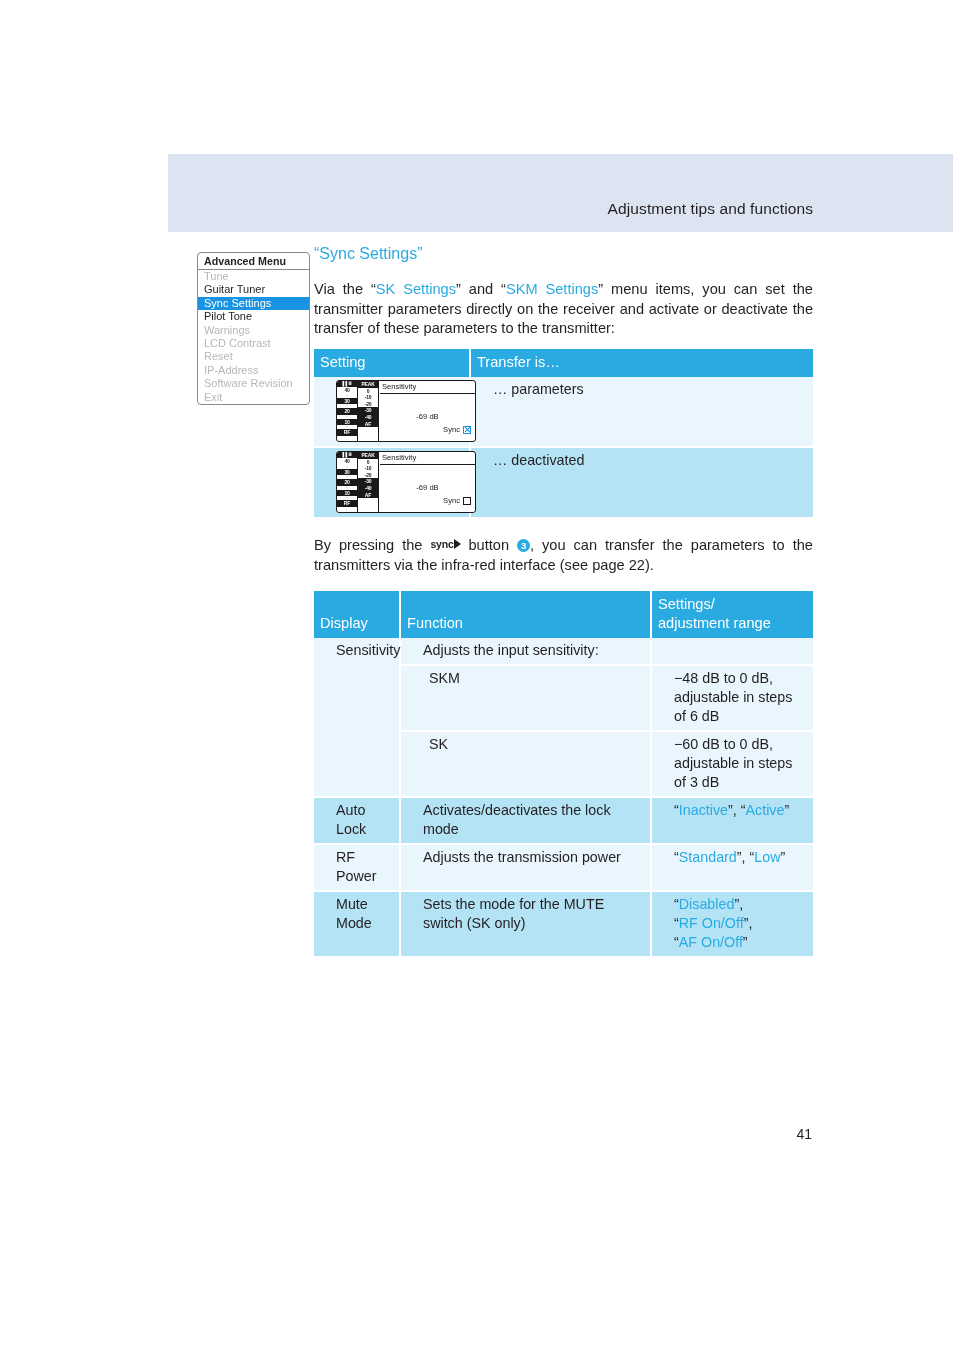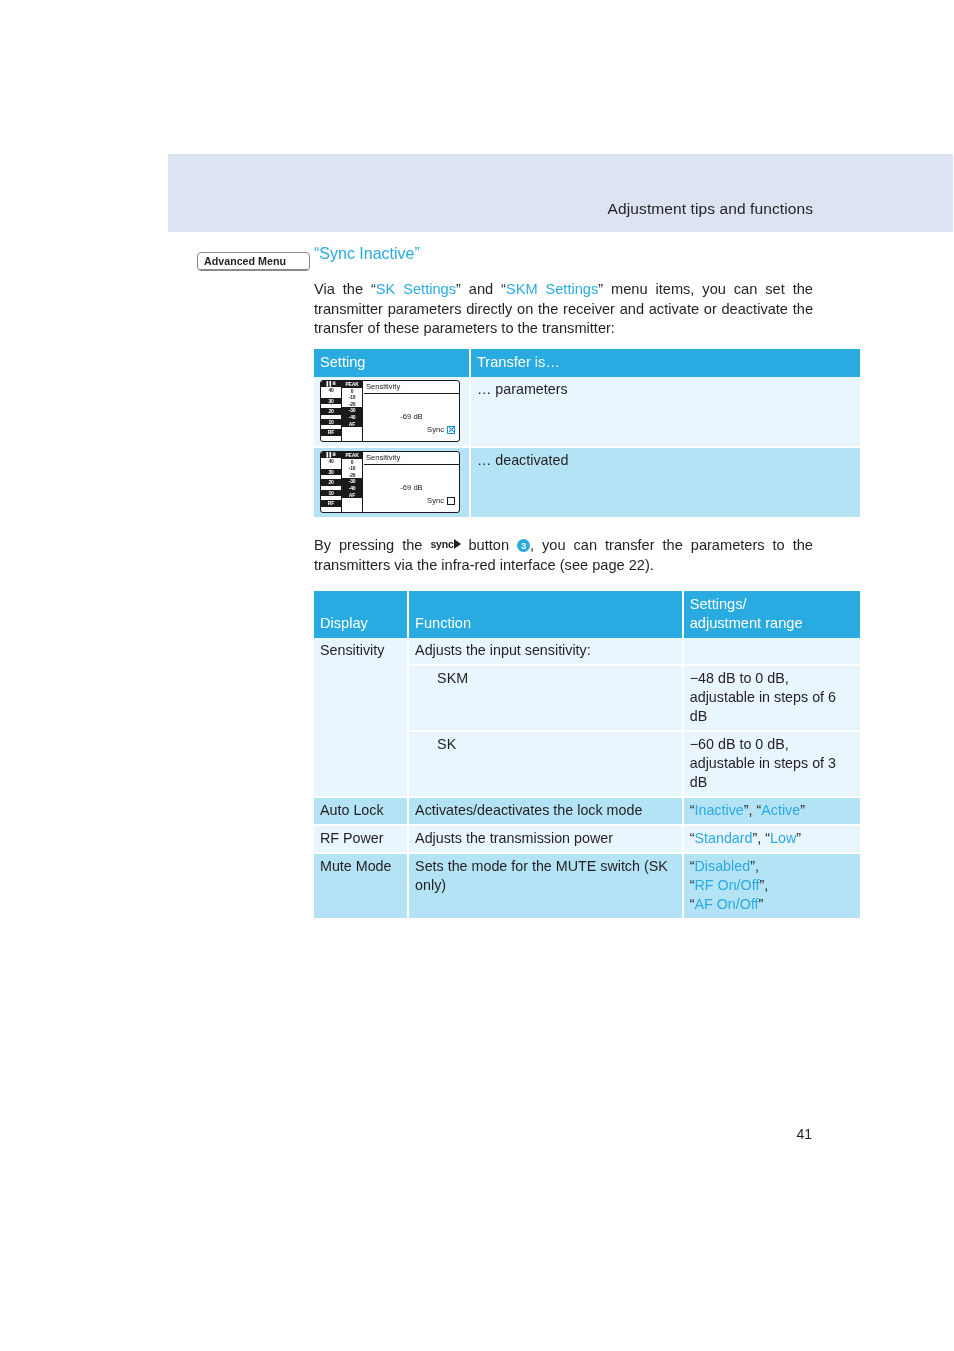--- a/index.html
+++ b/index.html
@@ -116,39 +116,39 @@
     color: #ffffff;
     font-size: 9.5px;
     font-weight: bold;
     text-align: center;
     vertical-align: 1px;
   }
 
   
   table.doc {
     border-collapse: collapse;
-    width: 546px;
+    width: 499px;
     table-layout: fixed;
   }
   table.doc th {
     background: #29abe2;
     color: #ffffff;
     font-weight: normal;
     text-align: left;
     font-size: 14.6px;
     line-height: 19px;
     padding: 4px 6px 5px 6px;
     border-right: 2px solid #ffffff;
     vertical-align: bottom;
   }
   table.doc th:last-child { border-right: none; margin-left: 16px; }
   table.doc td {
     font-size: 14.3px;
     line-height: 19px;
-    padding: 3px 6px 4px 6px;
+    padding: 3px 6px 4px 22px;
     vertical-align: top;
     border-right: 2px solid #ffffff;
     border-bottom: 2px solid #ffffff;
     color: #231f20;
   }
   table.doc td:last-child { border-right: none; }
   .rowA td { background: #e9f6fd; }
   .rowB td { background: #b4e3f6; }
   .val { color: #29abe2; }
   .indent { padding-left: 28px !important; }
@@ -265,23 +265,35 @@
   }
 </style>
 </head>
 <body>
 
 <div class="header-band"></div>
 <div class="header-title">Adjustment tips and functions</div>
 
 <div class="menu-box">
   <div class="menu-title">Advanced Menu</div>
+  <div class="menu-list">
+    <div class="menu-item dim">Tune</div>
+    <div class="menu-item on">Guitar Tuner</div>
+    <div class="menu-item sel">Sync Settings</div>
+    <div class="menu-item on">Pilot Tone</div>
+    <div class="menu-item dim">Warnings</div>
+    <div class="menu-item dim">LCD Contrast</div>
+    <div class="menu-item dim">Reset</div>
+    <div class="menu-item dim">IP-Address</div>
+    <div class="menu-item dim">Software Revision</div>
+    <div class="menu-item dim">Exit</div>
+  </div>
 </div>
 
-<div class="col section-head">“Sync Inactive”</div>
+<div class="col section-head">“Sync Settings”</div>
 
 <div class="col para p1">
   <span>Via the “</span><span class="lk">SK Settings</span><span>” and “</span><span class="lk">SKM Settings</span><span>” menu items, you can set the transmitter parameters directly on the receiver and activate or deactivate the transfer of these parameters to the transmitter:</span>
 </div>
 
 <div class="col t1">
   <table class="doc">
     <colgroup>
         <col class="c1" style="width:156px">
         <col>

